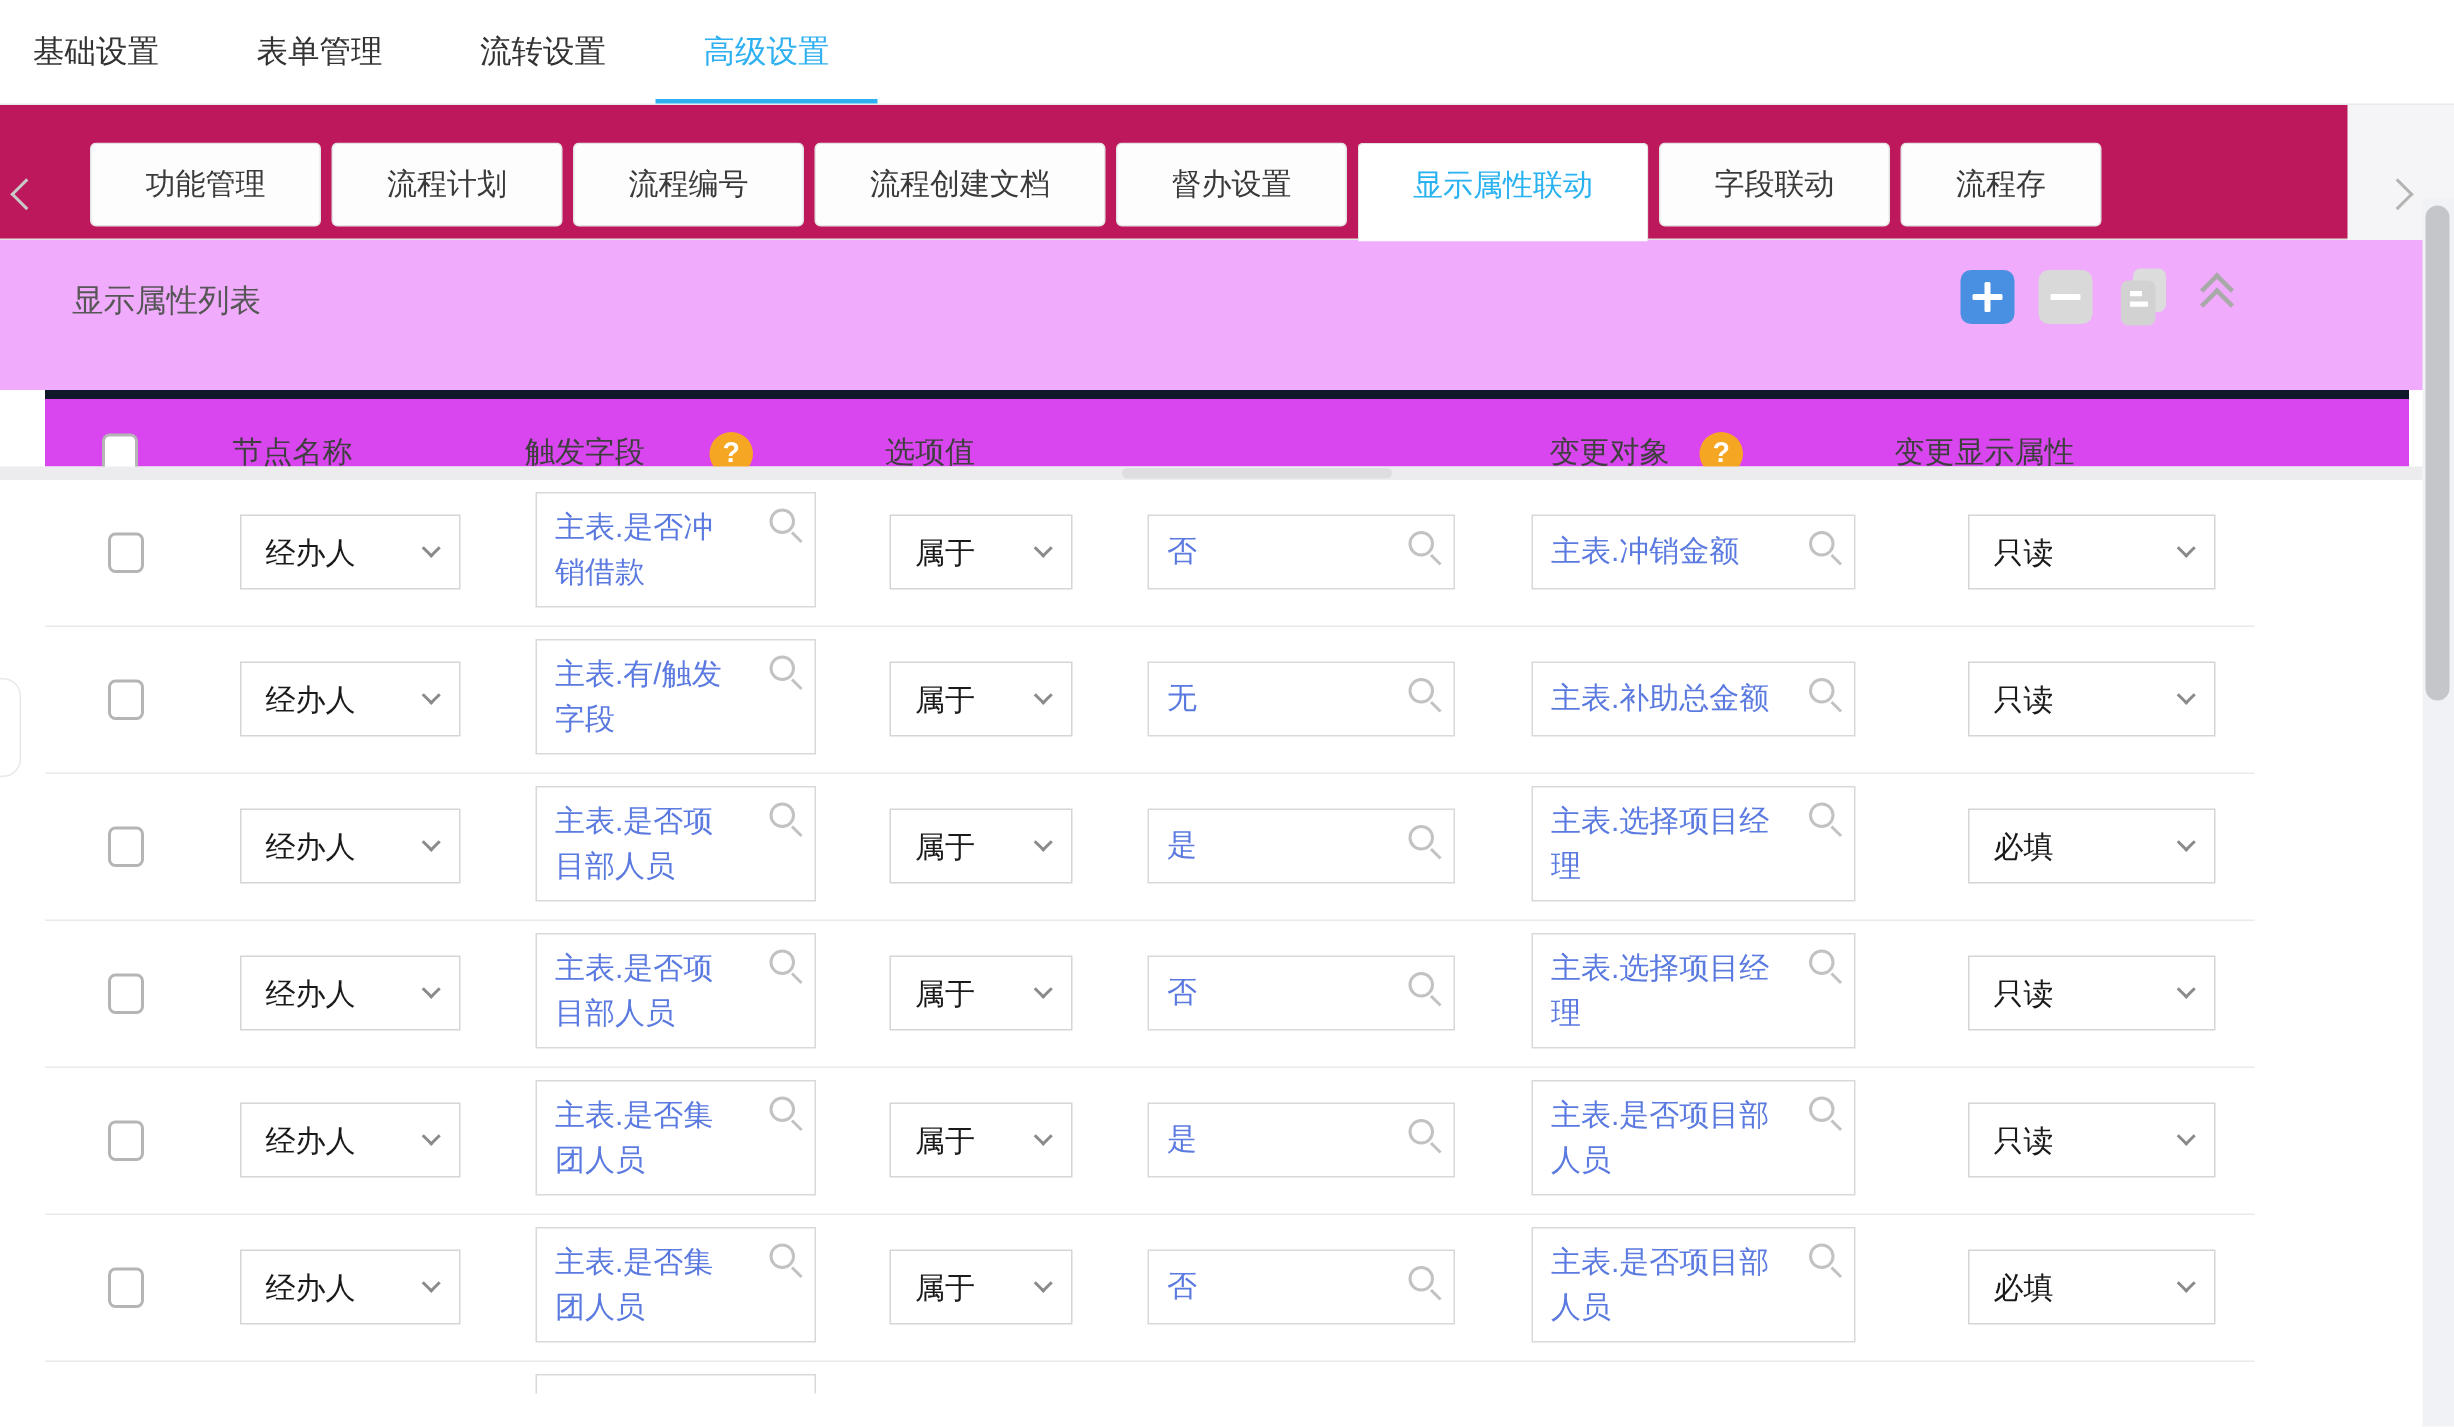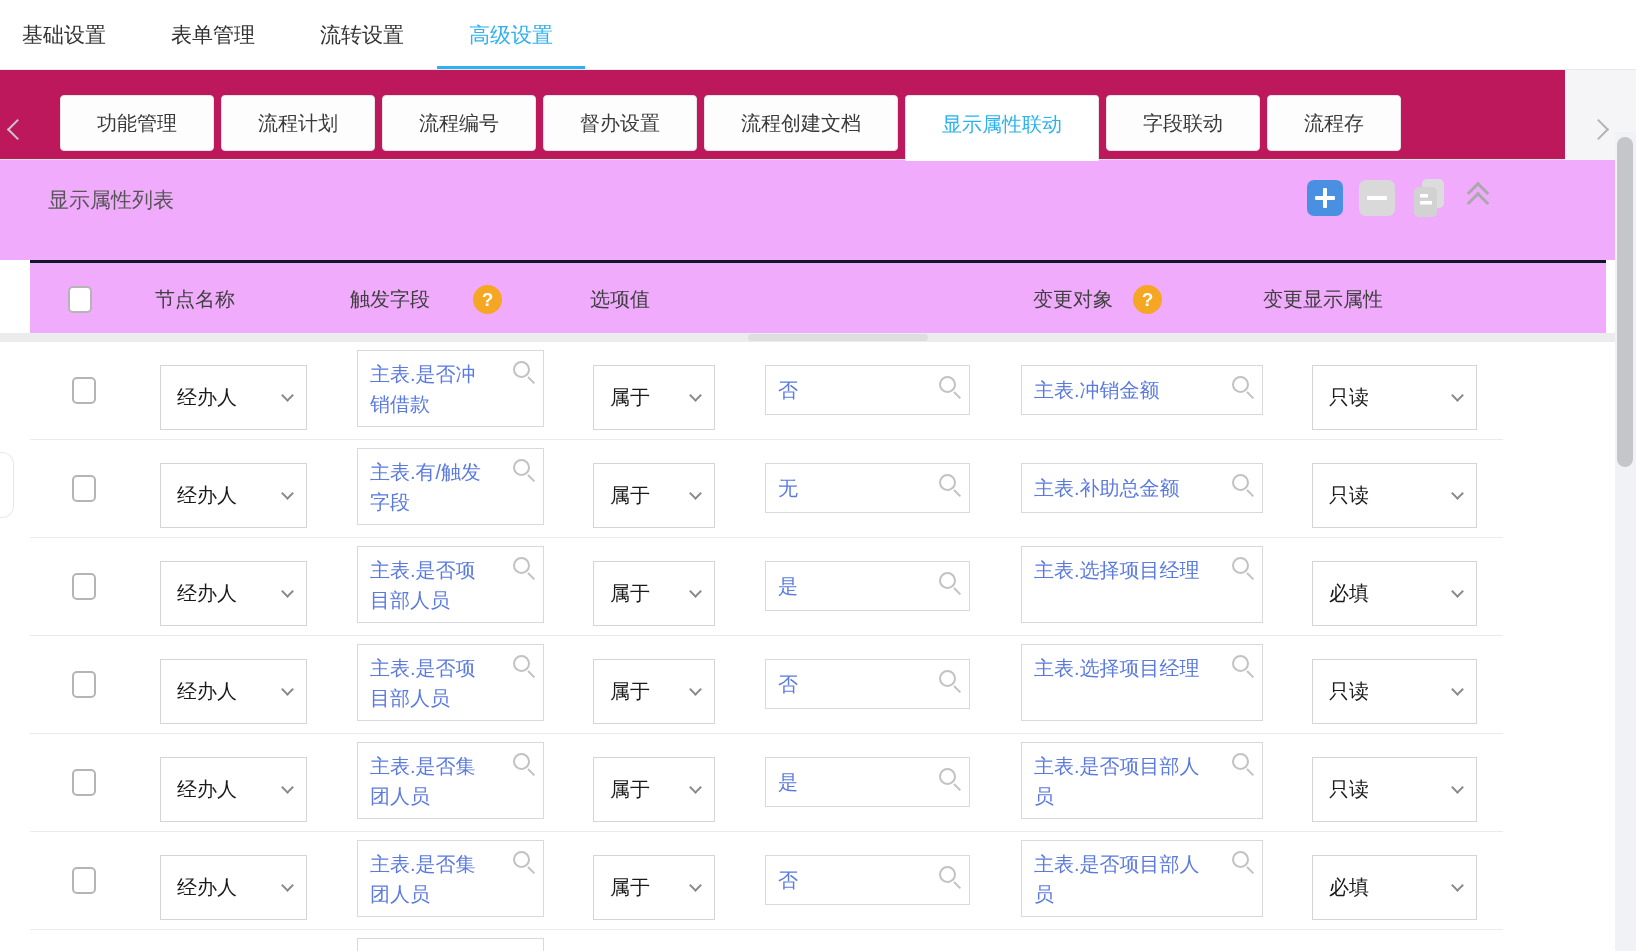--- a/index.html
+++ b/index.html
@@ -51,22 +51,22 @@
   .tool-btn.remove { background:#d9d9d9; }
   .tool-btn.remove::before { content:""; position:absolute; left:8px; top:16px;
     width:20px; height:4px; background:#fff; border-radius:1px; }
   .tool-copy { width:36px; height:40px; margin-right:14px; cursor:pointer; }
   .tool-collapse { width:34px; height:34px; position:relative; cursor:pointer; }
   .tool-collapse .up { position:absolute; left:9px; width:16px; height:16px;
     border-top:3px solid #a9a9a9; border-left:3px solid #a9a9a9; transform:rotate(45deg); }
   .tool-collapse .up.u1 { top:4px; } .tool-collapse .up.u2 { top:14px; }
 
   
-  .thead { margin:0 30px; height:73px; background:#f0abfc; position:relative;
-    border-top:3px solid #0f172a; font-size:20px; color:#3f3f3f; }
+  .thead { margin:0 30px; height:51px; background:#d946ef; position:relative;
+    border-top:6px solid #0f172a; font-size:20px; color:#3f3f3f; }
   .thead .hlabel { position:absolute; line-height:73px; white-space:nowrap; }
   .hl-node { left:125px; } .hl-trigger { left:320px; } .hl-option { left:560px; }
   .hl-target { left:1003px; } .hl-attr { left:1233px; }
   .help { position:absolute; top:22px; width:29px; height:29px; border-radius:50%;
     background:#f5a623; color:#fff; font-size:19px; line-height:29px; text-align:center;
     font-weight:bold; cursor:pointer; }
   .help.h-trigger { left:443px; } .help.h-target { left:1103px; }
 
   .hscroll { height:9px; background:#ececee; position:relative; width:1615px; }
   .hthumb { position:absolute; left:748px; top:1px; width:180px; height:7px;
@@ -75,35 +75,35 @@
   .trow { height:98px; position:relative; border-bottom:1px solid #eaeaea;
     margin:0 133px 0 30px; }
   .trow.partial { height:21px; border-bottom:none; overflow:hidden; }
 
   .cb { appearance:none; -webkit-appearance:none; position:absolute; left:42px;
     width:24px; height:27px; border:2px solid #b5b5b5; border-radius:5px;
     background:#fff; cursor:pointer; }
   .thead .cb { left:38px; top:23px; }
   .trow .cb { top:35px; }
 
-  .sel { position:absolute; top:23px; height:65px; border:1px solid #d5d5d5;
+  .sel { position:absolute; top:23px; height:50px; border:1px solid #d5d5d5;
     background:#fff; display:flex; align-items:center; justify-content:space-between;
     padding:0 14px 0 16px; font-size:20px; color:#1a1a1a; cursor:pointer; }
   .sel-node { left:130px; width:147px; }
   .sel-op   { left:563px; width:122px; }
   .sel-attr { left:1282px; width:165px; }
   .caret { width:9px; height:9px; border-right:2px solid #8a8a8a;
     border-bottom:2px solid #8a8a8a; transform:rotate(45deg); margin-top:-5px; flex:0 0 auto; }
 
   .fbox { position:absolute; border:1px solid #d9d9d9; background:#fff;
     font-size:20px; line-height:30px; color:#5b7ae0; padding:8px 55px 8px 12px;
     cursor:text; word-break:break-all; }
   .fbox-trigger { left:327px; top:8px; width:187px; height:77px; }
   .fbox-value  { left:735px; top:23px; width:205px; height:50px; padding-top:9px; }
-  .fbox-target { left:991px; top:8px; width:242px; height:77px; }
+  .fbox-target { left:991px; top:8px; width:216px; height:77px; }
   .fbox-target.short { top:23px; height:50px; padding-top:9px; }
   .search { position:absolute; right:7px; top:9px; width:24px; height:24px; }
   .search::before { content:""; position:absolute; left:1px; top:1px; width:13px;
     height:13px; border:2px solid #c2c2c2; border-radius:50%; }
   .search::after { content:""; position:absolute; left:16px; top:16px; width:9px;
     height:2px; background:#c2c2c2; transform:rotate(45deg); transform-origin:left center; }
 
   
   .left-handle { position:absolute; left:0; top:452px; width:14px; height:66px;
     background:#fff; border:1px solid #e8e8e8; border-left:none;
@@ -122,22 +122,22 @@
   <div class="topnav-tab">流转设置</div>
   <div class="topnav-tab active">高级设置</div>
 </div>
 
 <div class="substrip">
   <span class="strip-left"><span class="chev-left"></span></span>
   <div class="subtabs">
     <div class="subtab">功能管理</div>
     <div class="subtab">流程计划</div>
     <div class="subtab">流程编号</div>
+    <div class="subtab">流程创建文档</div>
     <div class="subtab">督办设置</div>
-    <div class="subtab">流程创建文档</div>
     <div class="subtab active">显示属性联动</div>
     <div class="subtab">字段联动</div>
     <div class="subtab">流程存</div>
   </div>
   <div class="strip-right">
     <span class="chev-right"></span>
   </div>
 </div>
 
 <div class="section-head">

